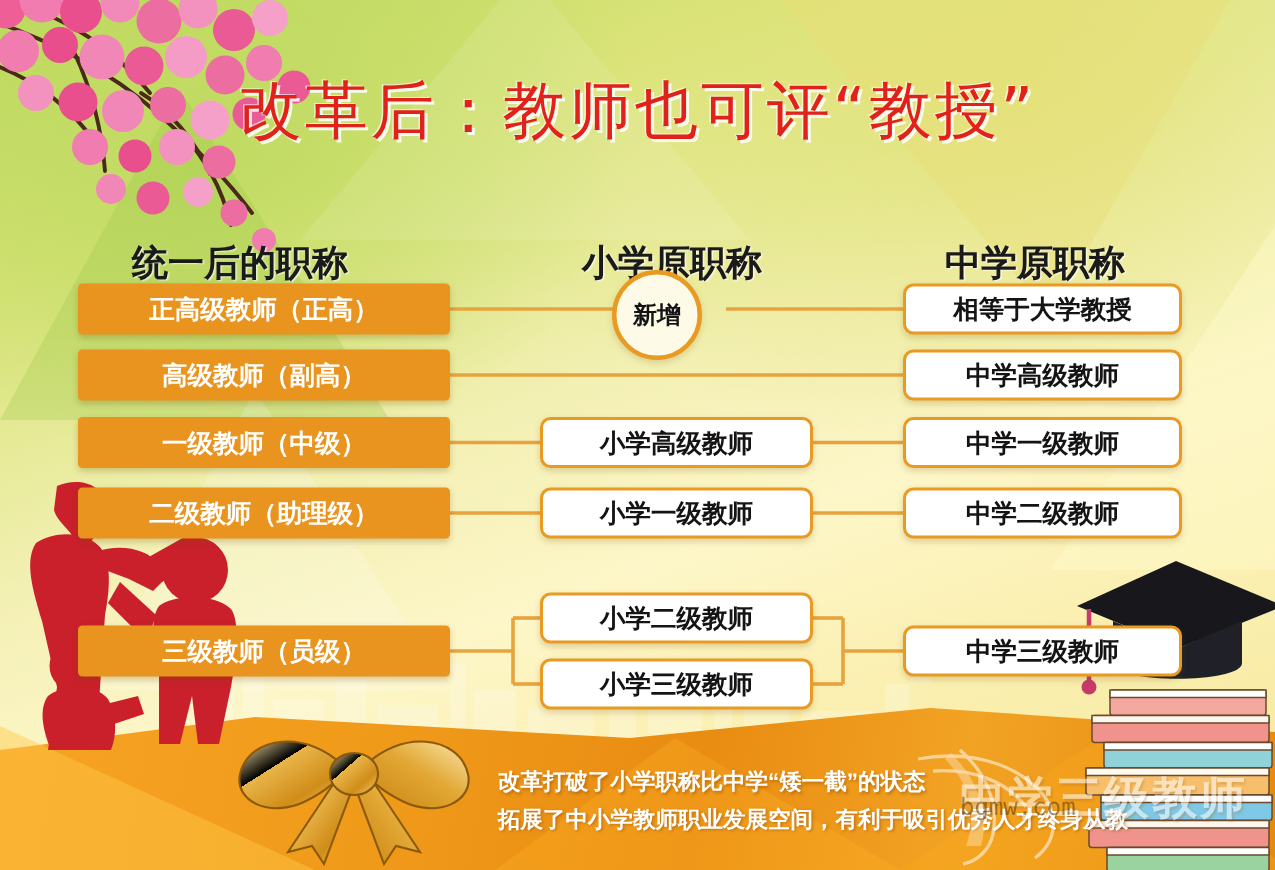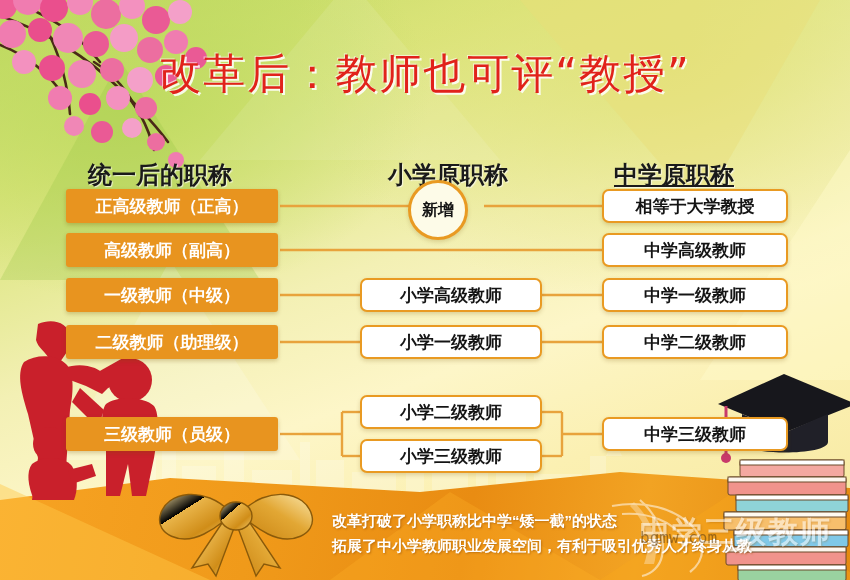--- a/index.html
+++ b/index.html
@@ -48,30 +48,30 @@
   
   .col-head{
     position:absolute;top:126px;
     font-size:24px;font-weight:bold;color:#1a1a1a;
     text-shadow:1px 1px 1px rgba(255,255,255,.7);
     white-space:nowrap;
     margin-top:33px;
   }
   .ch0{left:88px;}
   .ch1{left:388px;}
-  .ch2{left:614px;text-decoration:underline;}
+  .ch2{left:630px;}
 
   
   .box{position:absolute;box-sizing:border-box;display:flex;align-items:center;justify-content:center;
        font-weight:bold;white-space:nowrap;}
   .box-left{
     background:#e8941f;color:#ffffff;font-size:17px;
     border-radius:3px;
     box-shadow:0 2px 4px rgba(120,80,0,.28);
-    left:66px;width:212px;height:34px;
+    left:52px;width:248px;height:34px;
   }
   .box-white{
     background:#ffffff;color:#141414;font-size:17px;
     border:2px solid #e99a22;border-radius:7px;
     box-shadow:0 2px 4px rgba(120,80,0,.22);
   }
   .col-mid{left:360px;width:182px;height:34px;}
   .col-right{left:602px;width:186px;height:34px;}
 
   .circle{

